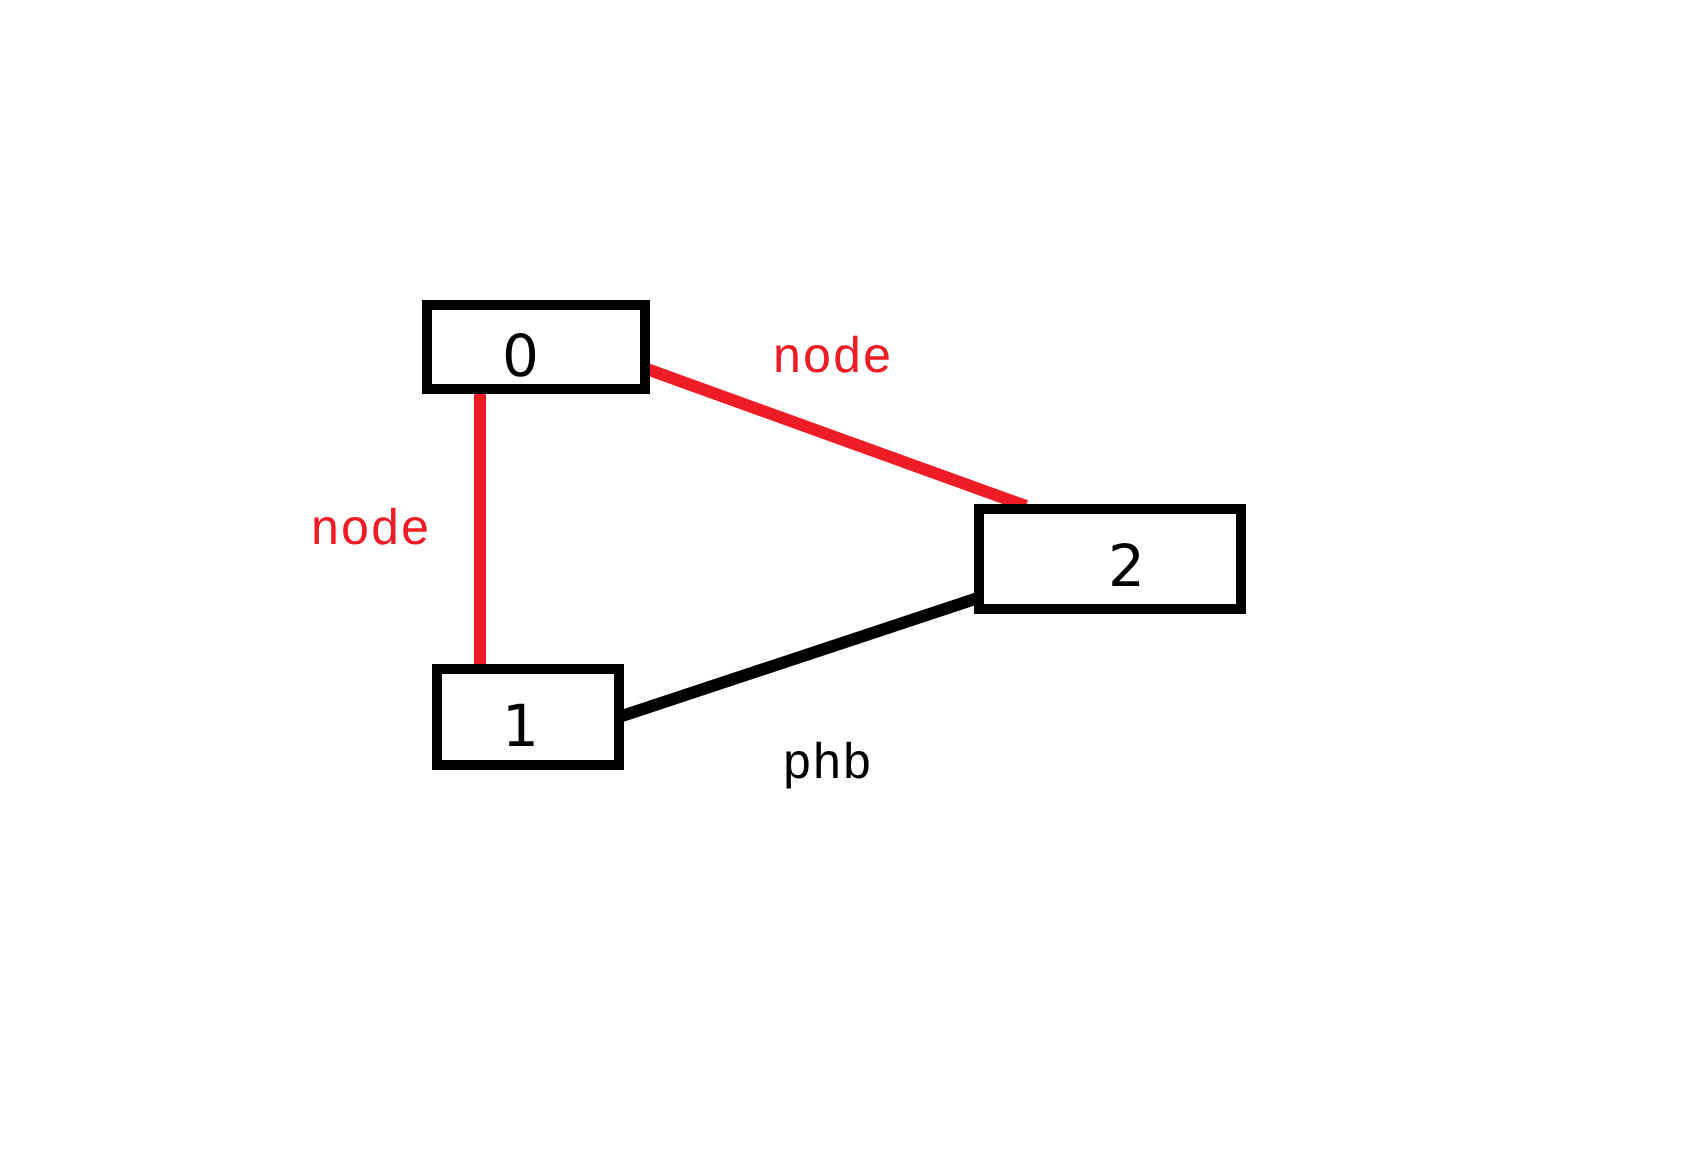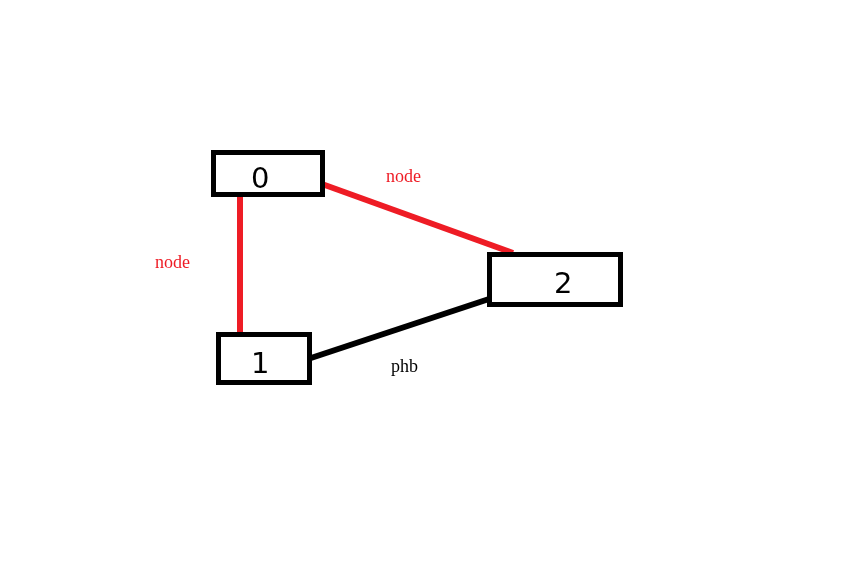--- a/index.html
+++ b/index.html
@@ -46,31 +46,31 @@
   }
   #node-0 { left: 211px; top: 150px; width: 114px; height: 47px; }
   #node-0 .node-label { position: absolute; left: 35px; top: 9px; }
   #node-1 { left: 216px; top: 332px; width: 96px; height: 53px; }
   #node-1 .node-label { position: absolute; left: 30px; top: 12px; }
   #node-2 { left: 487px; top: 252px; width: 136px; height: 55px; }
   #node-2 .node-label { position: absolute; left: 62px; top: 12px; }
 
   .edge-label {
     position: absolute;
-    font-family: Liberation Serif, serif;
-    font-size: 18px;
+    font-family: Liberation Mono, monospace;
+    font-size: 25px;
     line-height: 1;
     white-space: nowrap;
     z-index: 4;
   }
   .edge-label.red { color: #ee1c25; }
   .edge-label.black { color: #000000; }
   #edge-label-node-01 { left: 155px; top: 253px; }
   #edge-label-node-02 { left: 386px; top: 167px; }
-  #edge-label-phb-12  { left: 391px; top: 357px; }
+  #edge-label-phb-12  { left: 391px; top: 370px; }
 </style>
 </head>
 <body>
 
 <div id="canvas">
 
   <svg id="edge-layer" viewBox="0 0 843 580" width="843" height="580" xmlns="http://www.w3.org/2000/svg">
     <line x1="240" y1="193" x2="240" y2="334" stroke="#ee1c25" stroke-width="6" stroke-linecap="butt"></line>
     <line x1="322" y1="184" x2="513" y2="253" stroke="#ee1c25" stroke-width="6" stroke-linecap="butt"></line>
     <line x1="311" y1="358" x2="489" y2="299" stroke="#000000" stroke-width="6" stroke-linecap="butt"></line>

